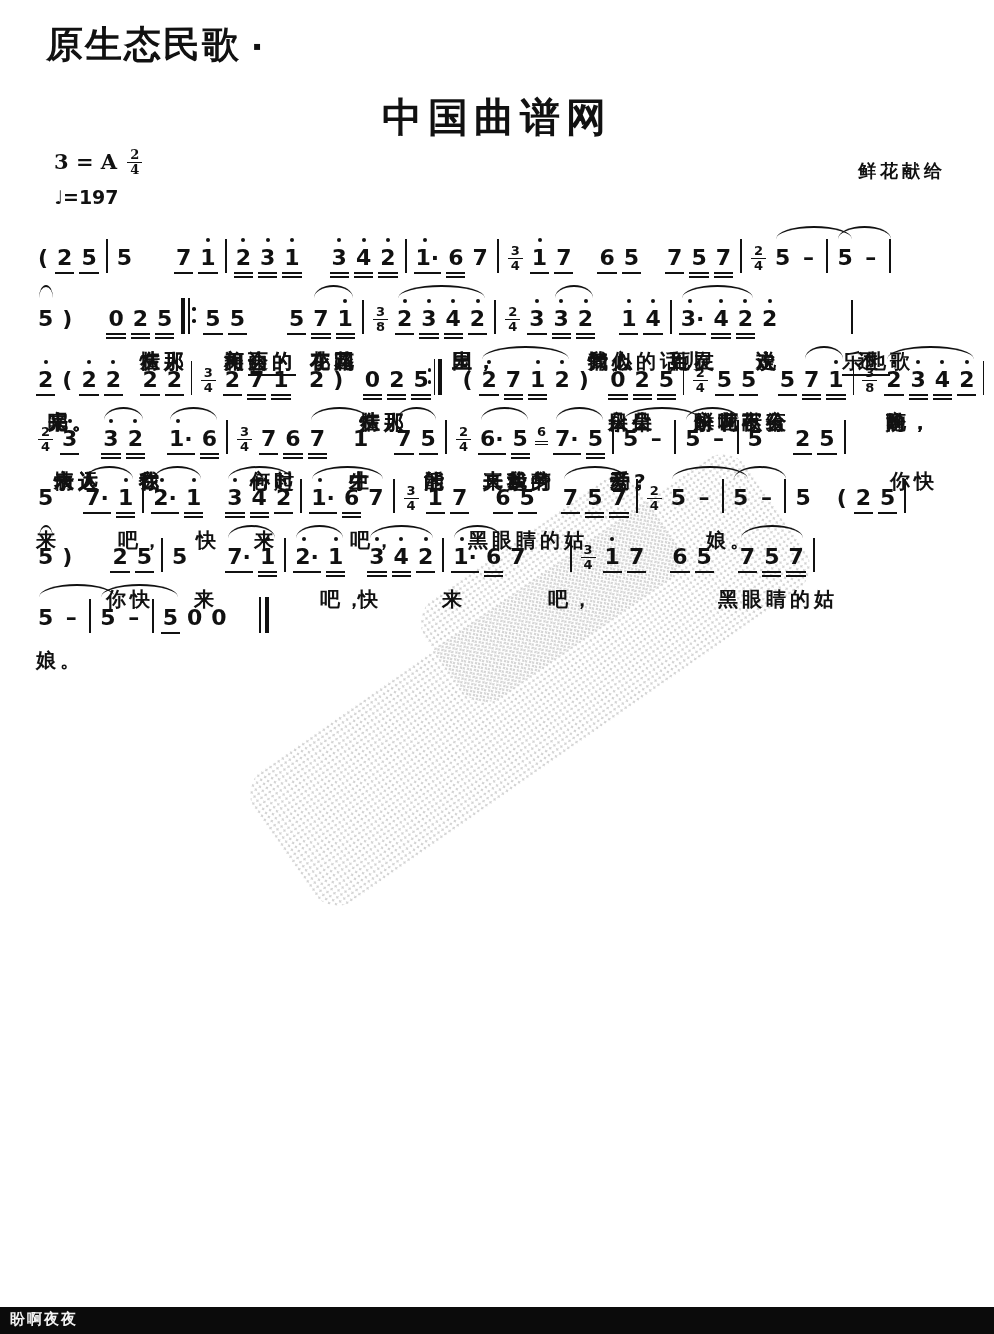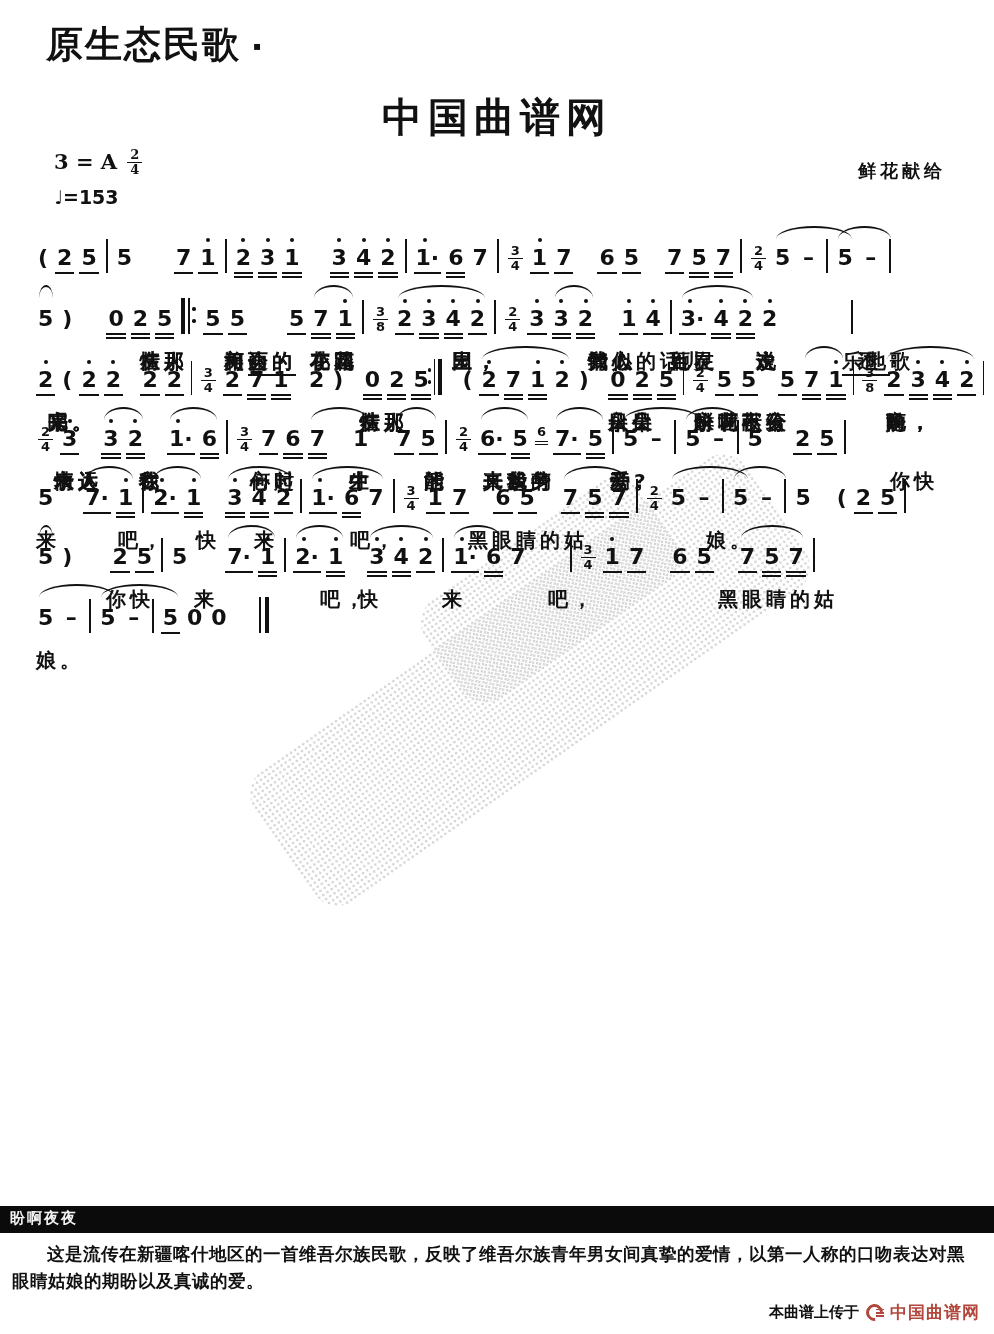--- a/index.html
+++ b/index.html
@@ -100,21 +100,21 @@
     <div class="meta">
       <div>
         <div class="keyline">
           <span>3 = A</span>
           <span class="tsg">
             <span class="num">2</span>
             <span class="den">4</span>
           </span>
         </div>
         <div class="tempo">
-          <span>♩</span><span>=153</span>
+          <span>♩</span><span>=197</span>
         </div>
       </div>
       <div class="region">鲜花献给</div>
     </div>
 
     <div id="score"><span class="system"><span class="mrow" style="display: flex;">
             <span class="tk par">(</span>
             <span class="tk"><span class="gl">2</span><span class="ul l1"></span></span>
             <span class="tk"><span class="gl">5</span><span class="ul l1"></span></span>
             <span class="bar"></span>
@@ -444,20 +444,14 @@
               <span class="tn2"></span>
               <span class="bk2"></span>
             </span>
             <span class="arc" style="left: 39px; width: 76px;"></span>
             <span class="arc" style="left: 101px; width: 77px;"></span>
           </span><span class="lrow"><span class="lchunk" style="left: 36px;"><span>娘。</span></span></span></span></div>
   </div>
 
   <div class="bottom">
     <div class="introbar">盼啊夜夜</div>
-    <p class="desc">这是流传在新疆喀什地区的一首维吾尔族民歌，反映了维吾尔族青年男女间真挚的爱情，以第一人称的口吻表达对黑眼睛姑娘的期盼以及真诚的爱。</p>
-    <div class="footer">
-      <span>本曲谱上传于</span>
-      <span class="logo brand" style="color: rgb(178, 72, 61);"></span>
-      <span class="site brand" style="color: rgb(178, 72, 61);">中国曲谱网</span>
-    </div>
   </div>
 </div>
 
 </body></html>

